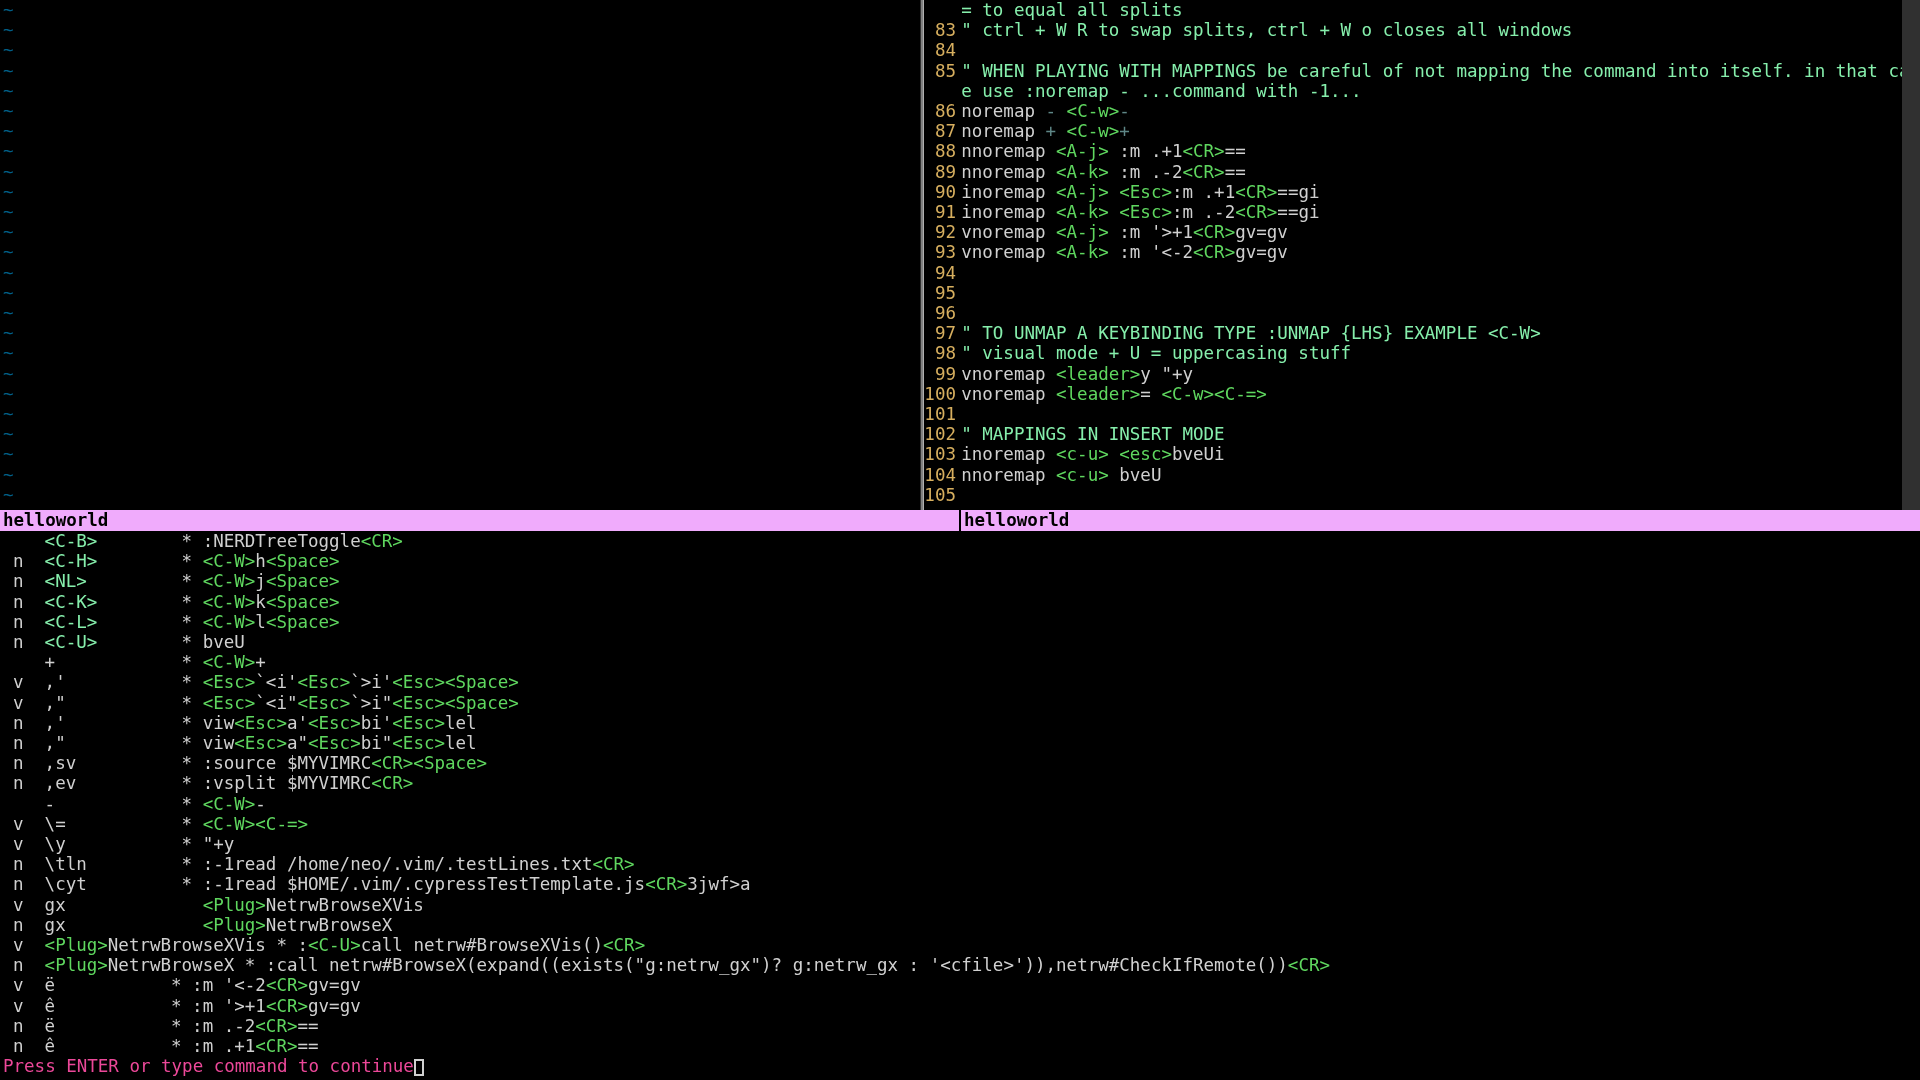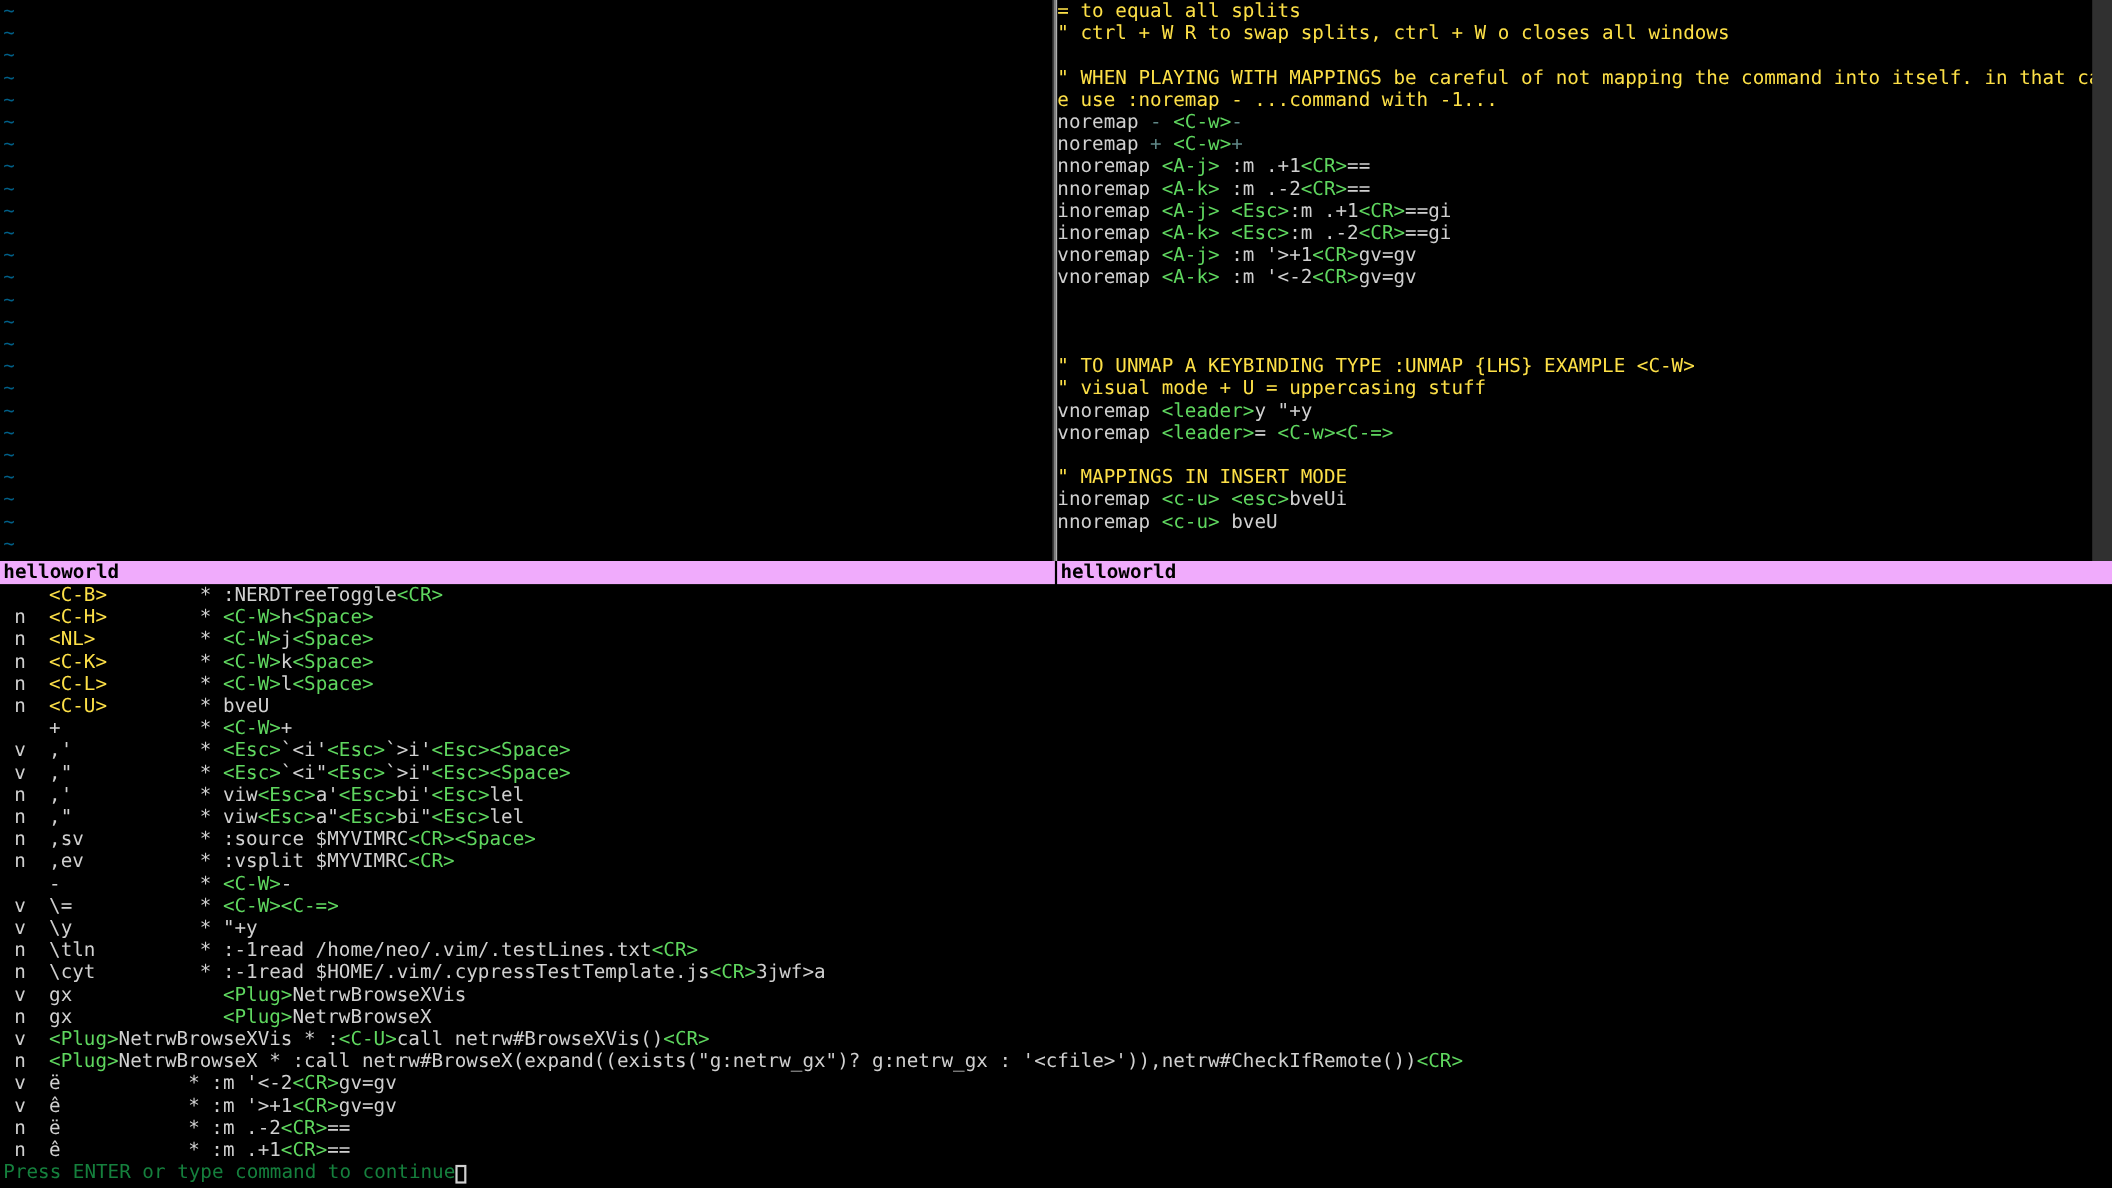--- a/index.html
+++ b/index.html
@@ -1,38 +1,38 @@
 <!DOCTYPE html>
 <html><head>
 <meta charset="utf-8">
 <style>
   * { margin:0; padding:0; box-sizing:border-box; }
   html, body { width:1920px; height:1080px; background:#000000; font-family:"Menlo","Consolas","DejaVu Sans Mono",monospace; font-size:17.5px; line-height:20.2px; overflow:hidden; }
   .col-n   { display:inline-block; width:1ch; color:#d0d0d0; }
   .col-key { display:inline-block; min-width:13ch; color:#5fd7ff; white-space:pre; }
   .col-rest{ white-space:pre; }
-  .c-cyan  { color:#fde047; }
+  .c-cyan  { color:#86efac; }
   .c-white { color:#d0d0d0; }
   .c-green { color:#5fd75f; }
   .c-darkc { color:#5f8787; }
   .tilde   { color:#005f87; }
   .status  { background:#f0abfc; color:#000000; font-weight:bold; white-space:pre; }
   .cursor  { display:inline-block; width:1ch; height:1em; border:2px solid #d0d0d0; vertical-align:text-bottom; }
   #top     { display:flex; height:510px; }
   #left    { flex:1; padding-left:3px; }
   #divider { width:4px; background:#808080; border-left:1px solid #303030; border-right:1px solid #b0b0b0; }
   #right   { flex:1; display:flex; }
   #gutter  { text-align:right; color:#d7af5f; padding-right:0.5ch; white-space:pre; }
   #code    { flex:1; white-space:pre; }
   #statusL, #statusR { height:21px; line-height:21px; padding-left:3px; }
   #statusRow { display:flex; }
   #statusL { flex:1; margin-right:2px;}
   #statusR { flex:1; }
   #mappings { padding-left:13px; white-space:pre;text-decoration:underline; }
-  #prompt  { padding-left:3px; color:#15803d; }
+  #prompt  { padding-left:3px; color:#ec4899; }
   .scroll  { position:absolute; right:0; top:0; width:18px; height:510px; background:#303030; }
 </style>
 </head>
 <body>
 
 <div id="top">
   <div id="left">
       <div class="tilde">~</div>
       <div class="tilde">~</div>
       <div class="tilde">~</div>
@@ -54,20 +54,46 @@
       <div class="tilde">~</div>
       <div class="tilde">~</div>
       <div class="tilde">~</div>
       <div class="tilde">~</div>
       <div class="tilde">~</div>
       <div class="tilde">~</div>
       <div class="tilde">~</div>
     </div>
   <div id="divider"></div>
   <div id="right" style="position:relative;">
+    <div id="gutter">   
+ 83
+ 84
+ 85
+   
+ 86
+ 87
+ 88
+ 89
+ 90
+ 91
+ 92
+ 93
+ 94
+ 95
+ 96
+ 97
+ 98
+ 99
+100
+101
+102
+103
+104
+105
+</div>
     <div id="code"><div><span class="c-cyan">= to equal all splits</span></div><div><span class="c-cyan">" ctrl + W R to swap splits, ctrl + W o closes all windows</span></div><div>&nbsp;</div><div><span class="c-cyan">" WHEN PLAYING WITH MAPPINGS be careful of not mapping the command into itself. in that cas</span></div><div><span class="c-cyan">e use :noremap - ...command with -1...</span></div><div><span class="c-white">noremap </span><span class="c-darkc">-</span><span class="c-white"> </span><span class="c-green">&lt;C-w&gt;</span><span class="c-darkc">-</span></div><div><span class="c-white">noremap </span><span class="c-darkc">+</span><span class="c-white"> </span><span class="c-green">&lt;C-w&gt;</span><span class="c-darkc">+</span></div><div><span class="c-white">nnoremap </span><span class="c-green">&lt;A-j&gt;</span><span class="c-white"> :m .+1</span><span class="c-green">&lt;CR&gt;</span><span class="c-white">==</span></div><div><span class="c-white">nnoremap </span><span class="c-green">&lt;A-k&gt;</span><span class="c-white"> :m .-2</span><span class="c-green">&lt;CR&gt;</span><span class="c-white">==</span></div><div><span class="c-white">inoremap </span><span class="c-green">&lt;A-j&gt;</span><span class="c-white"> </span><span class="c-green">&lt;Esc&gt;</span><span class="c-white">:m .+1</span><span class="c-green">&lt;CR&gt;</span><span class="c-white">==gi</span></div><div><span class="c-white">inoremap </span><span class="c-green">&lt;A-k&gt;</span><span class="c-white"> </span><span class="c-green">&lt;Esc&gt;</span><span class="c-white">:m .-2</span><span class="c-green">&lt;CR&gt;</span><span class="c-white">==gi</span></div><div><span class="c-white">vnoremap </span><span class="c-green">&lt;A-j&gt;</span><span class="c-white"> :m '&gt;+1</span><span class="c-green">&lt;CR&gt;</span><span class="c-white">gv=gv</span></div><div><span class="c-white">vnoremap </span><span class="c-green">&lt;A-k&gt;</span><span class="c-white"> :m '&lt;-2</span><span class="c-green">&lt;CR&gt;</span><span class="c-white">gv=gv</span></div><div>&nbsp;</div><div>&nbsp;</div><div>&nbsp;</div><div><span class="c-cyan">" TO UNMAP A KEYBINDING TYPE :UNMAP {LHS} EXAMPLE &lt;C-W&gt;</span></div><div><span class="c-cyan">" visual mode + U = uppercasing stuff</span></div><div><span class="c-white">vnoremap </span><span class="c-green">&lt;leader&gt;</span><span class="c-white">y "+y</span></div><div><span class="c-white">vnoremap </span><span class="c-green">&lt;leader&gt;</span><span class="c-white">= </span><span class="c-green">&lt;C-w&gt;&lt;C-=&gt;</span></div><div>&nbsp;</div><div><span class="c-cyan">" MAPPINGS IN INSERT MODE</span></div><div><span class="c-white">inoremap </span><span class="c-green">&lt;c-u&gt;</span><span class="c-white"> </span><span class="c-green">&lt;esc&gt;</span><span class="c-white">bveUi</span></div><div><span class="c-white">nnoremap </span><span class="c-green">&lt;c-u&gt;</span><span class="c-white"> bveU</span></div><div>&nbsp;</div></div>
     <div class="scroll"></div>
   </div>
 </div>
 
 <div id="statusRow">
   <div id="statusL" class="status">helloworld</div>
   <div id="statusR" class="status">helloworld</div>
 </div>
 

